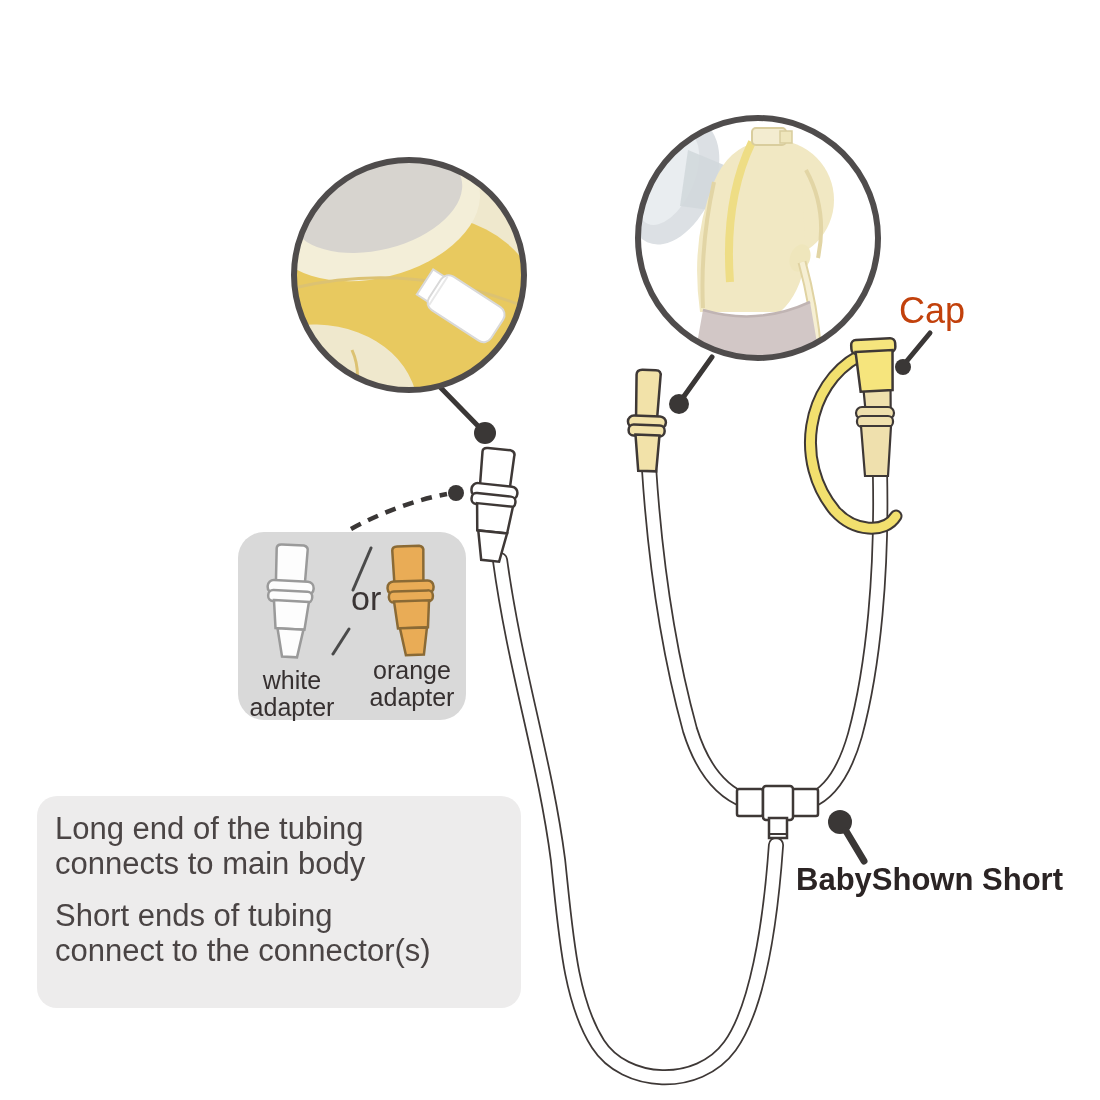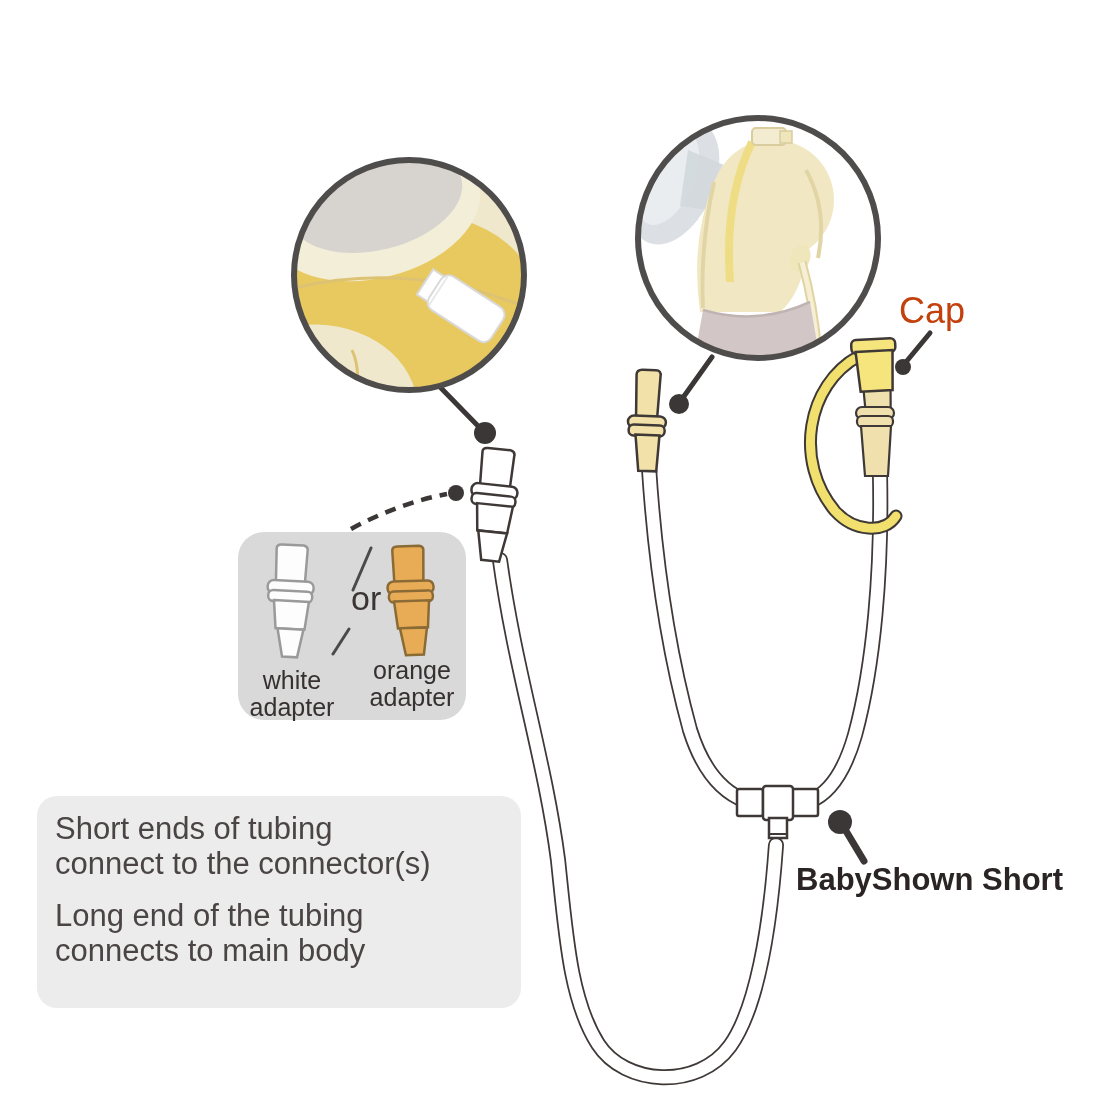--- a/index.html
+++ b/index.html
@@ -196,19 +196,19 @@
 
   <div id="cap-label" class="txt">Cap</div>
   <div id="tubing-label" class="txt">BabyShown Short</div>
   <div id="or-label" class="txt">or</div>
   <div id="white-adapter-label" class="txt adapter-caption preline">white
 adapter</div>
   <div id="orange-adapter-label" class="txt adapter-caption preline">orange
 adapter</div>
 
   <div id="instruction-box">
+    <p class="preline">Long end of the tubing
+connects to main body</p>
     <p class="preline">Short ends of tubing
 connect to the connector(s)</p>
-    <p class="preline">Long end of the tubing
-connects to main body</p>
   </div>
 
 </div>
 
 </body></html>

